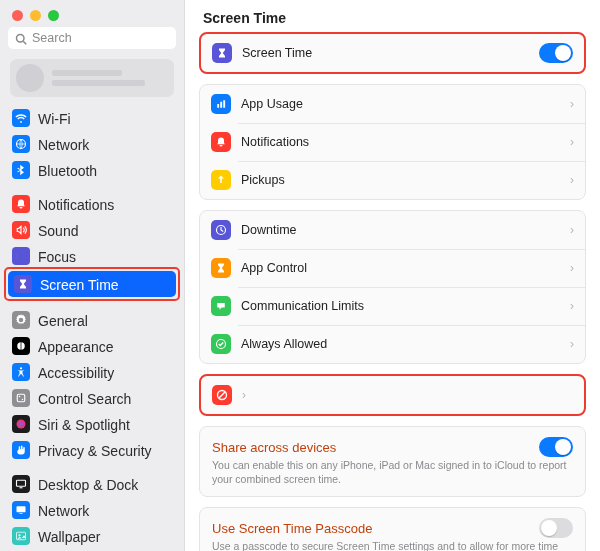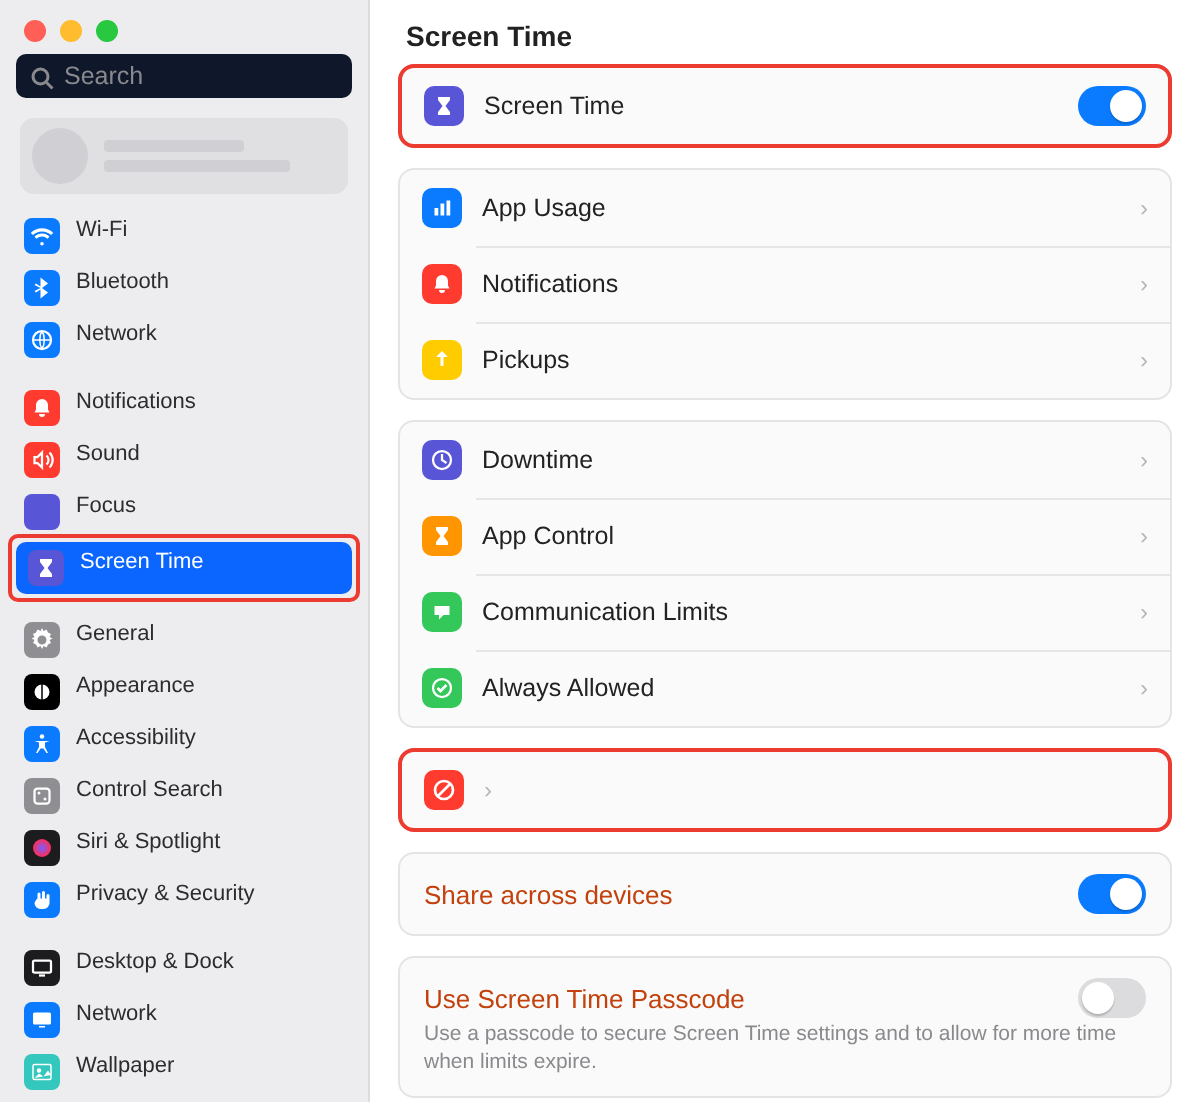--- a/index.html
+++ b/index.html
@@ -3,30 +3,30 @@
 <meta charset="utf-8">
 <style>
   * { box-sizing: border-box; margin: 0; padding: 0; font-family: -apple-system, "Helvetica Neue", Arial, sans-serif; }
   html, body { width: 600px; height: 551px; overflow: hidden; background: #fff; }
   .window { display: flex; width: 600px; height: 551px; }
   .sidebar { width: 185px; background: #ededef; border-right: 1px solid #dcdcdc; display: flex; flex-direction: column; }
   .traffic { display: flex; gap: 7px; padding: 10px 12px 6px; }
   .dot { width: 11px; height: 11px; border-radius: 50%; }
   .dot.r { background: #ff5f57; } .dot.y { background: #febc2e; } .dot.g { background: #28c840; }
   .search-wrap { padding: 0 8px 6px; }
-  .search { display: flex; align-items: flex-end; gap: 5px; background: #0f172a; border-radius: 5px; padding: 4px 7px; color: #8a8a8e; font-size: 12.5px; }
+  .search { display: flex; align-items: flex-end; gap: 5px; background: #ffffff; border-radius: 5px; padding: 4px 7px; color: #8a8a8e; font-size: 12.5px; }
   .profile { margin: 4px 10px 8px; height: 38px; border-radius: 7px; background: #e0e0e3; display:flex; align-items:center; gap:8px; padding:0 6px;}
   .avatar-blur { width:28px; height:28px; border-radius:50%; background:#cfcfd4; }
   .pf-lines { flex:1; display:flex; flex-direction:column; gap:4px;}
   .pf-lines div { height:6px; background:#cfcfd4; border-radius:2px;}
   .pf-lines div:first-child{width:60%;} .pf-lines div:last-child{width:80%;}
 
   .side-list { flex: 1; overflow-y: auto; padding: 0 6px 6px; }
   .group { margin-bottom: 8px; }
-  .side-item { display: flex; align-items: flex-start; gap: 8px; padding: 4px 6px; border-radius: 5px; font-size: 11px; color: #2c2c2e; cursor: default; }
+  .side-item { display: flex; align-items: flex-end; gap: 8px; padding: 4px 6px; border-radius: 5px; font-size: 14px; color: #2c2c2e; cursor: default; }
   .side-item.selected { background: #0a66ff; color: #fff; }
   .side-hl { border: 2px solid #ec3b30; border-radius:5px; padding:2px; margin:-2px;}
 
   .icn { width: 18px; height: 18px; border-radius: 4px; display:flex; align-items:center; justify-content:center; flex-shrink: 0;}
   .icn svg { width: 12px; height: 12px; }
 
   .main { flex: 1; background: #fff; display: flex; flex-direction: column; }
   .main-header { padding: 10px 18px 6px; font-weight: 700; font-size: 14px; color: #222; }
   .main-scroll { flex:1; overflow-y:auto; padding: 0 14px 10px; }
 
@@ -82,33 +82,33 @@
             <span class="icn" style="background: rgb(10, 123, 255);">
               <svg viewBox="0 0 16 16" fill="#fff">
                 <path d="M8 12a1.2 1.2 0 100 2.4 1.2 1.2 0 000-2.4zM3 8.5a7 7 0 0110 0l-1.4 1.4a5 5 0 00-7.2 0zM.5 6a10.6 10.6 0 0115 0L14 7.4a8.6 8.6 0 00-12 0z"></path>
               </svg>
             </span>
             <span>Wi-Fi</span>
           </div>
           <div class="side-item">
             <span class="icn" style="background: rgb(10, 123, 255);">
               <svg viewBox="0 0 16 16" fill="#fff">
-                <path d="M7 1l5 4-4 3 4 3-5 4V9L4 11l-1-1 4-2-4-2 1-1 3 2z"></path>
-              </svg>
-            </span>
-            <span>Bluetooth</span>
-          </div>
-          <div class="side-item">
-            <span class="icn" style="background: rgb(10, 123, 255);">
-              <svg viewBox="0 0 16 16" fill="#fff">
                 <circle cx="8" cy="8" r="6" fill="none" stroke="#fff" stroke-width="1.5"></circle>
                 <path d="M2 8h12M8 2c2 3 2 9 0 12M8 2c-2 3-2 9 0 12" stroke="#fff" fill="none"></path>
               </svg>
             </span>
             <span>Network</span>
+          </div>
+          <div class="side-item">
+            <span class="icn" style="background: rgb(10, 123, 255);">
+              <svg viewBox="0 0 16 16" fill="#fff">
+                <path d="M7 1l5 4-4 3 4 3-5 4V9L4 11l-1-1 4-2-4-2 1-1 3 2z"></path>
+              </svg>
+            </span>
+            <span>Bluetooth</span>
           </div>
         </div>
         <div class="group">
           <div class="side-item">
             <span class="icn" style="background: rgb(255, 59, 48);">
               <svg viewBox="0 0 16 16" fill="#fff">
                 <path d="M8 2a4 4 0 00-4 4v3l-1 2h10l-1-2V6a4 4 0 00-4-4zM6 12a2 2 0 004 0z"></path>
               </svg>
             </span>
             <span>Notifications</span>
@@ -328,20 +328,21 @@
             </span>
             <span class="chev">›</span>
           </div>
         </div>
         <div class="panel info-panel">
           <div class="row">
             <div class="top-line">
               <span class="info-title">Share across devices</span>
               <div class="toggle"></div>
             </div>
+            <div class="info-sub">You can enable this on any iPhone, iPad or Mac signed in to iCloud to report your combined screen time.</div>
           </div>
         </div>
         <div class="panel info-panel">
           <div class="row">
             <div class="top-line">
               <span class="info-title">Use Screen Time Passcode</span>
               <div class="toggle off"></div>
             </div>
             <div class="info-sub">Use a passcode to secure Screen Time settings and to allow for more time when limits expire.</div>
           </div>

